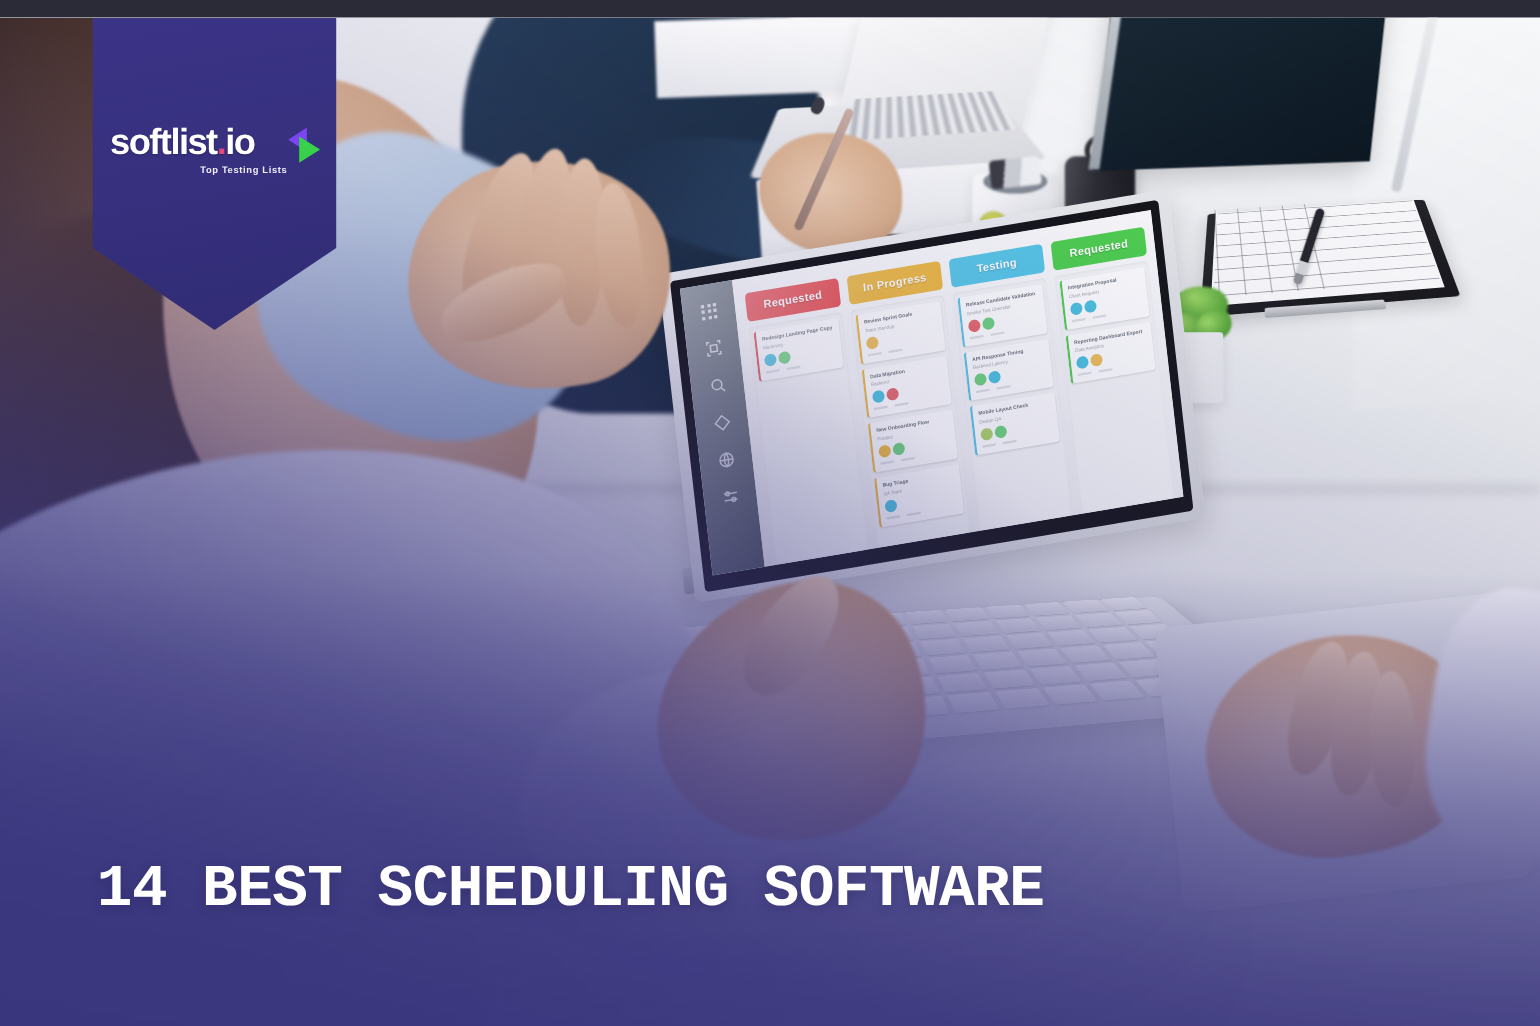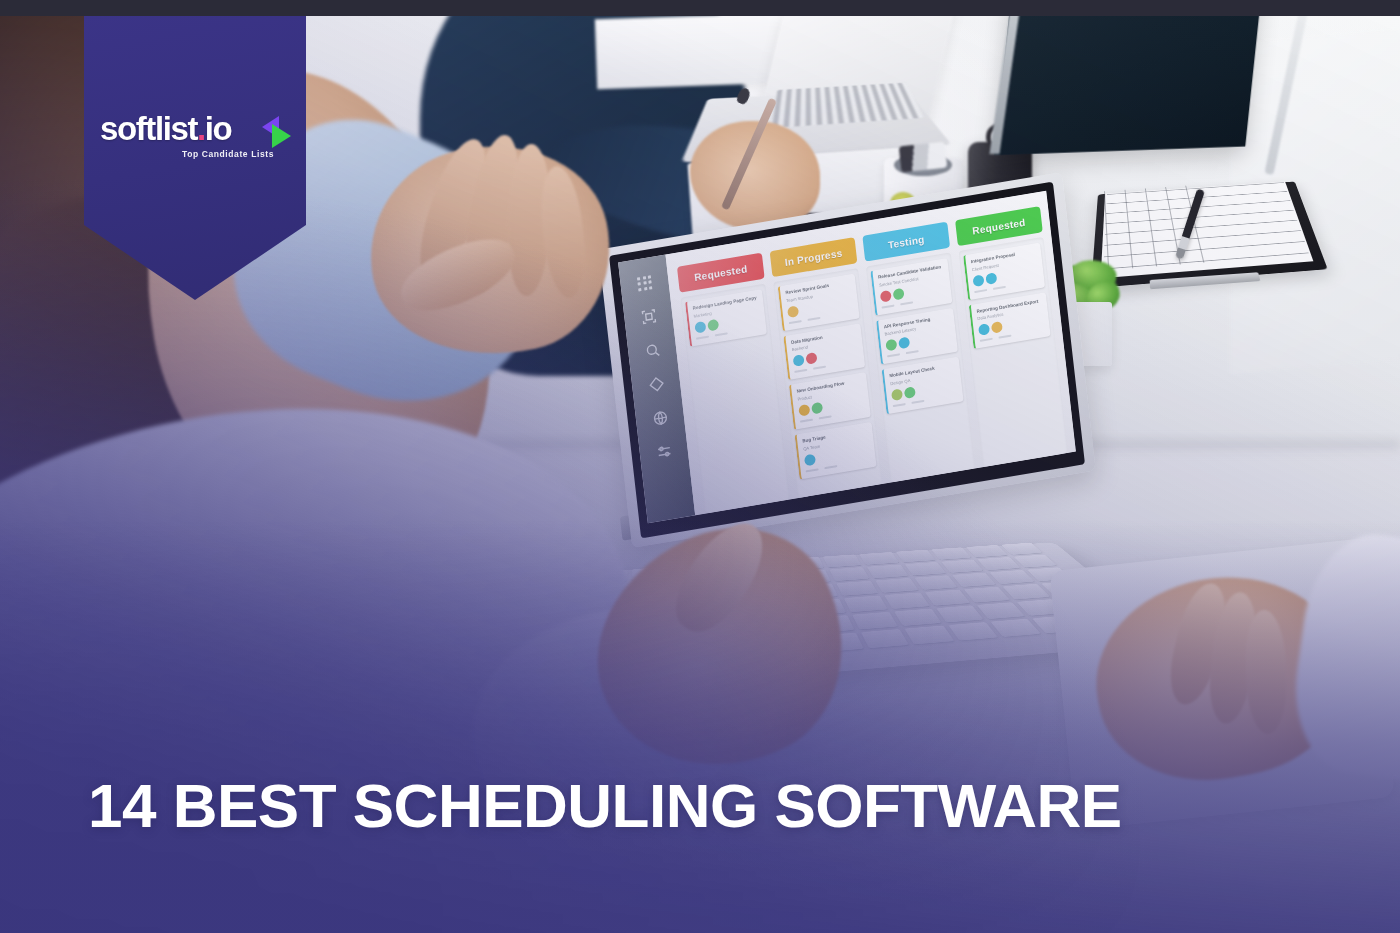--- a/index.html
+++ b/index.html
@@ -489,24 +489,24 @@
   .logo-tag{
     position:absolute; left:82px; top:37px;
     font-size:8.5px; letter-spacing:.6px; color:#ffffff; font-weight:600;
     opacity:.92;
   }
 
   
   .title{
     position:absolute; left:88px; bottom:113px; width:1230px;
     color:#ffffff;
-    font-size:62px; line-height:.96; font-weight:700;
+    font-size:54px; line-height:.96; font-weight:700;
     letter-spacing:-.5px;
     text-transform:uppercase;
-    font-family:Liberation Sans, sans-serif;
+    font-family:Liberation Mono, monospace;
     transform:scaleX(1.0);
     text-shadow:0 2px 10px rgba(30,26,80,.35);
   }
   .title .l{ display:block; white-space:nowrap; }
 </style>
 </head>
 <body>
 
 <div class="stage">
 
@@ -886,20 +886,20 @@
 
   <div class="tint"></div>
   <div class="tint2"></div>
   <div class="tint3"></div>
 
   <div class="badge"></div>
   <div class="badge-logo">
     <div class="logo-word"><span>softlist</span><span class="logo-dot">.</span><span>io</span></div>
     <div class="logo-tri-purple"></div>
     <div class="logo-tri-green"></div>
-    <div class="logo-tag">Top Candidate Lists</div>
+    <div class="logo-tag">Top Testing Lists</div>
   </div>
 
   <h1 class="title">
     <span class="l">14 Best Scheduling Software</span>
   </h1>
 
 </div>
 
 </body></html>

